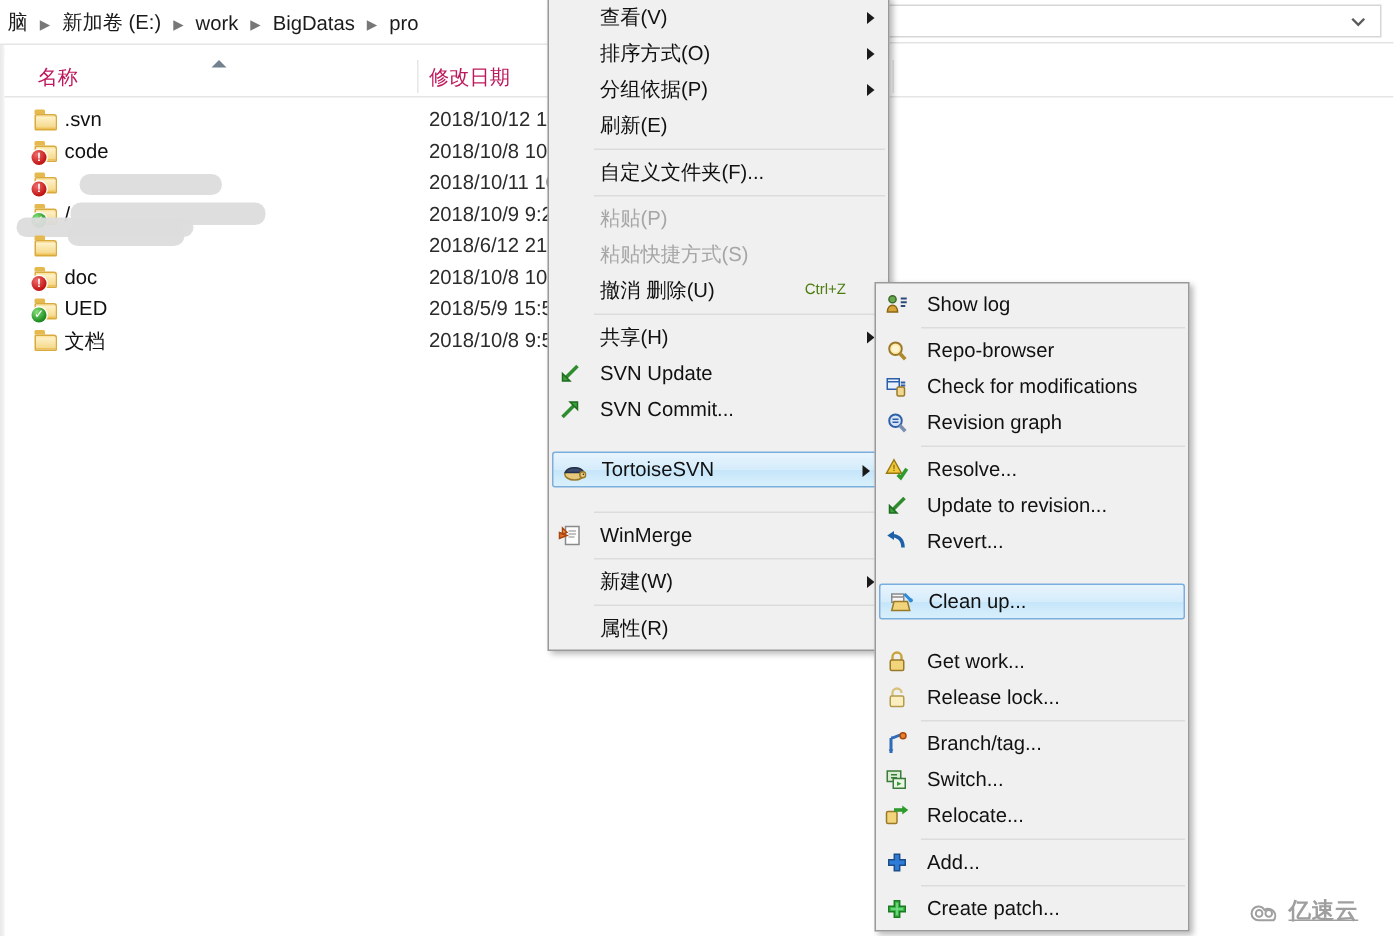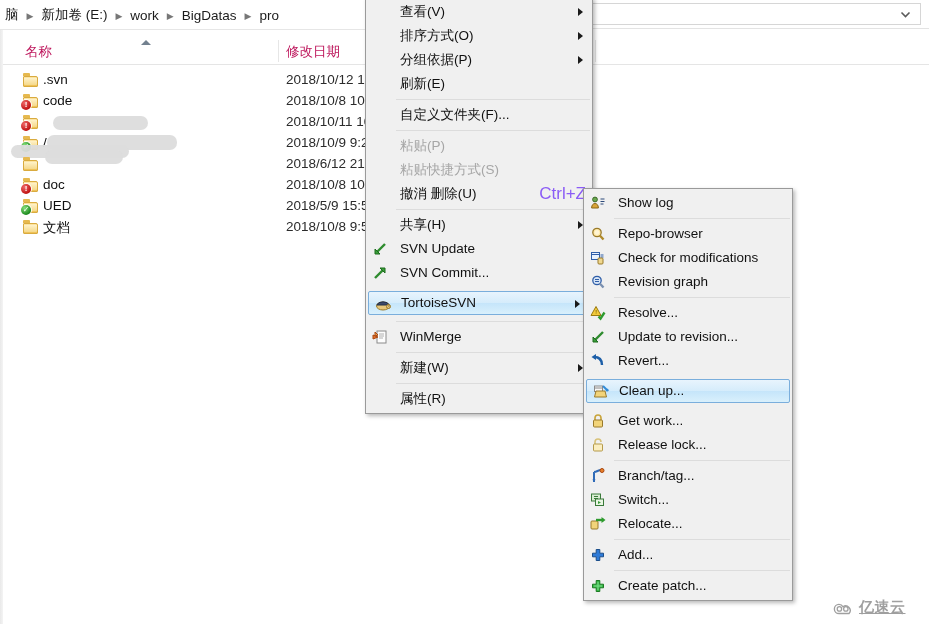--- a/index.html
+++ b/index.html
@@ -75,22 +75,22 @@
   
   .menu{position:absolute;background:#f0f0f0;border:1px solid #9a9a9a;
     box-shadow:2px 2px 4px rgba(0,0,0,.28);box-sizing:border-box;padding:2px 0;}
   .menu .gutter{position:absolute;left:1px;top:1px;bottom:1px;width:28px;
     background:#f0f0f0;}
   .mi{position:relative;height:24px;line-height:24px;display:block;
     font-size:13.5px;color:#111;padding-left:34px;white-space:nowrap;}
   .mi .mtxt{position:relative;z-index:2;}
   .mi.dis{color:#a6a6a6;}
   .mi.sel{background:linear-gradient(to bottom,#e8f4fd 0%,#d5ecfb 50%,#c5e5fa 51%,#d9f0fc 100%);
-    border:1px solid #7aaedc;border-radius:2px;margin:6px 2px;padding-left:32px;height:22px;line-height:22px;}
-  .mi .accel{position:absolute;right:6px;top:0;font-size:17px;color:#8b5cf6;}
+    border:1px solid #7aaedc;border-radius:2px;margin:16px 2px;padding-left:32px;height:22px;line-height:22px;}
+  .mi .accel{position:absolute;right:28px;top:0;font-size:10px;color:#4d7c0f;}
   .mi .arrow{position:absolute;right:9px;top:8px;width:0;height:0;
     border-top:4px solid transparent;border-bottom:4px solid transparent;border-left:5px solid #1a1a1a;}
   .sep{height:1px;background:#dcdcdc;margin:3px 2px 3px 30px;}
   .mi .micon{position:absolute;left:6px;top:4px;width:16px;height:16px;z-index:3;}
 
   
   #ctxmenu{left:365px;top:-3px;width:228px;}
   
   #submenu{left:583px;top:188px;width:210px;}
 

